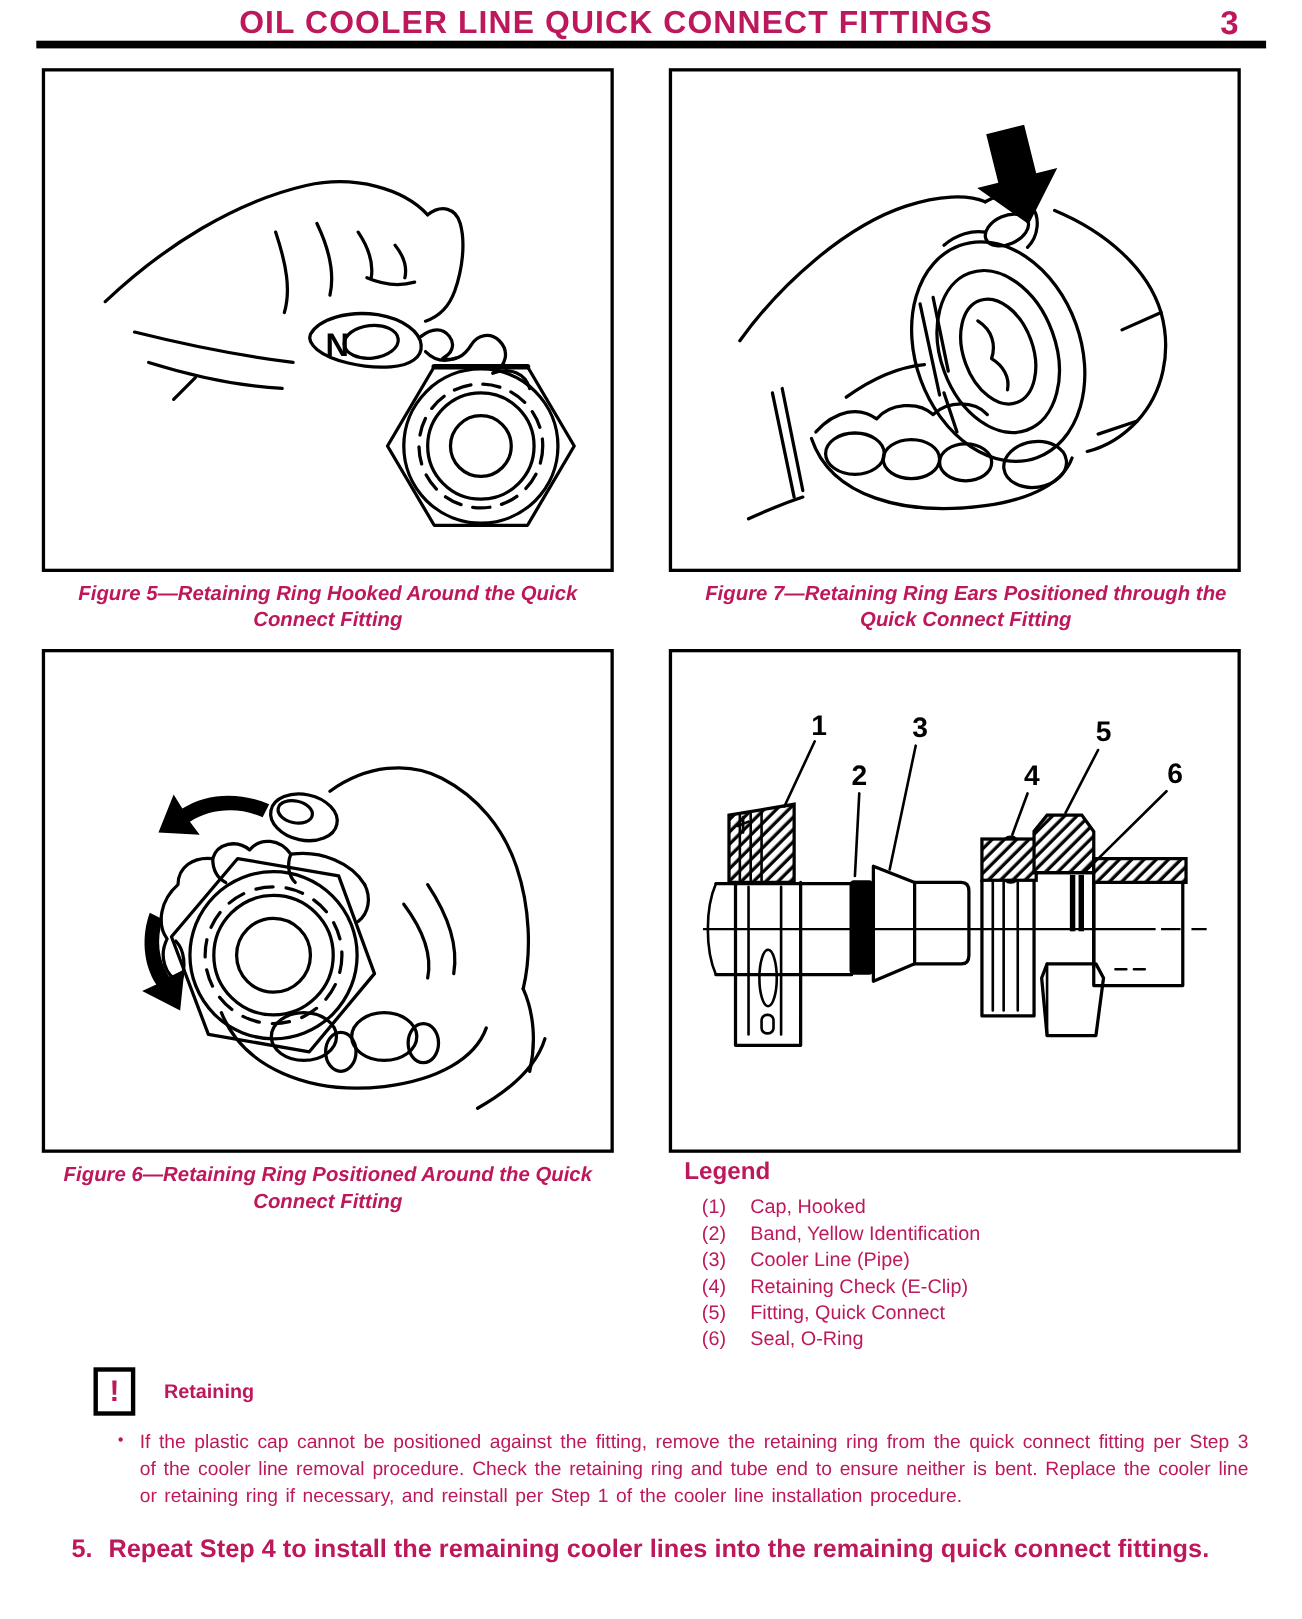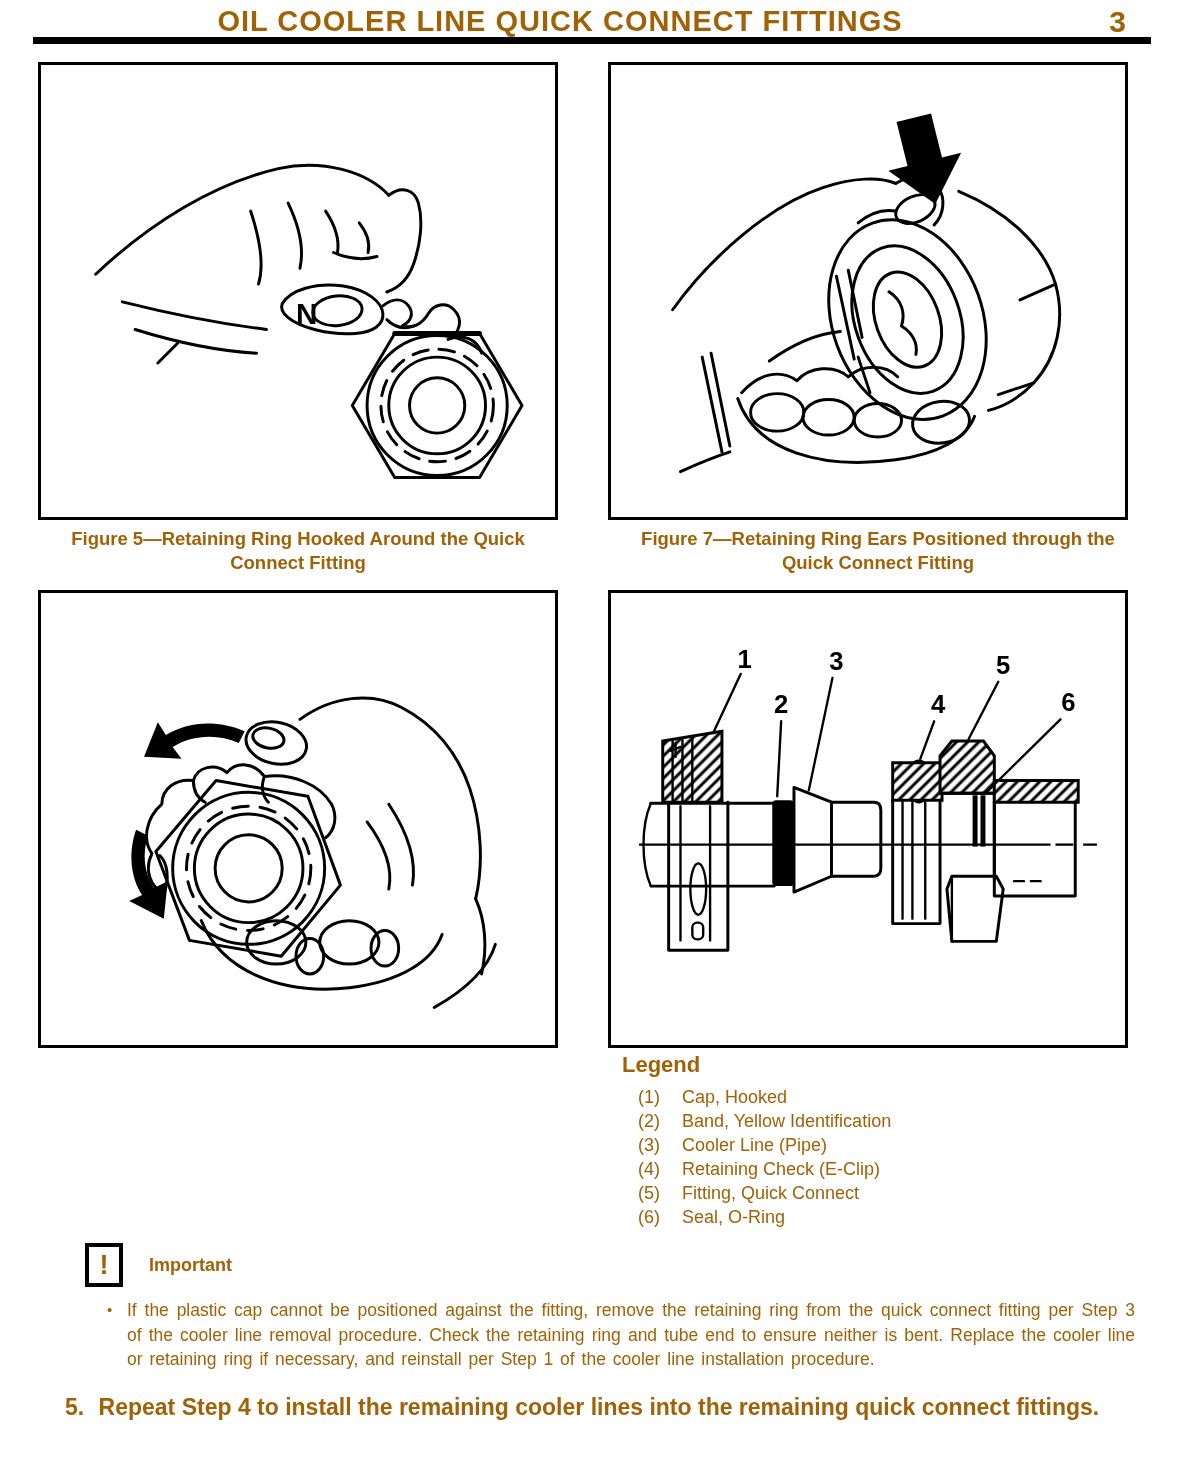--- a/index.html
+++ b/index.html
@@ -1,29 +1,29 @@
 <!DOCTYPE html>
 <html><head>
 <meta charset="utf-8">
 <style>
   html,body{margin:0;padding:0;background:#fff;}
   .page{position:relative;width:1184px;height:1472px;background:#fff;
-        font-family:"Liberation Sans",sans-serif;color:#a16207;overflow:hidden;}
+        font-family:"Liberation Sans",sans-serif;color:#be185d;overflow:hidden;}
 
   .title{position:absolute;top:5px;left:0;width:1120px;text-align:center;
          font-size:29px;font-weight:700;letter-spacing:1px;white-space:nowrap;}
   .page-num{position:absolute;top:5px;right:58px;font-size:30px;font-weight:700;}
   .rule{position:absolute;top:37px;left:33px;width:1118px;height:7px;background:#000;}
 
   .figbox{position:absolute;width:514px;height:452px;border:3px solid #000;background:#fff;}
   .fb5{left:38px;top:62px;}  .fb7{left:608px;top:62px;}
   .fb6{left:38px;top:590px;} .fb8{left:608px;top:590px;}
   .figbox svg{display:block;width:514px;height:452px;}
 
-  .caption{position:absolute;text-align:center;font-weight:700;font-size:18.5px;line-height:24px;}
+  .caption{position:absolute;text-align:center;font-weight:700;font-size:18.5px;line-height:24px;font-style:italic;}
   .cap5{left:38px;top:527px;width:520px;}
   .cap7{left:618px;top:527px;width:520px;}
   .cap6{left:38px;top:1056px;width:520px;}
   .cap8{left:608px;top:1230px;width:520px;}
 
   .legend{position:absolute;left:622px;top:1052px;width:506px;font-size:18px;}
   .legend-head{font-weight:700;margin:0 0 8px 0;font-size:22px;}
   .legend-row{display:flex;margin:0 0 1px 16px;line-height:23px;}
   .legend-num{width:44px;flex:0 0 44px;}
 
@@ -225,20 +225,21 @@
       </g>
       <text class="callout" x="135" y="76">1</text>
       <text class="callout" x="172" y="122">2</text>
       <text class="callout" x="228" y="78">3</text>
       <text class="callout" x="331" y="122">4</text>
       <text class="callout" x="397" y="82">5</text>
       <text class="callout" x="463" y="120">6</text>
     </svg>
   </div>
 
+  <div class="caption cap6">Figure 6—Retaining Ring Positioned Around the Quick Connect Fitting</div>
 
   <div class="legend">
     <div class="legend-head">Legend</div>
     <div class="legend-row">
       <span class="legend-num">(1)</span>
       <span>Cap, Hooked</span>
     </div>
     <div class="legend-row">
       <span class="legend-num">(2)</span>
       <span>Band, Yellow Identification</span>
@@ -259,21 +260,21 @@
       <span class="legend-num">(6)</span>
       <span>Seal, O-Ring</span>
     </div>
   </div>
 
 
   <div class="important">
     <div class="imp-icon">
       <span>!</span>
     </div>
-    <div class="imp-label">Important</div>
+    <div class="imp-label">Retaining</div>
   </div>
 
   <div class="note">
     <span class="note-bullet">•</span>
     <span>If the plastic cap cannot be positioned against the fitting, remove the retaining ring from the quick connect fitting per Step 3 of the cooler line removal procedure. Check the retaining ring and tube end to ensure neither is bent. Replace the cooler line or retaining ring if necessary, and reinstall per Step 1 of the cooler line installation procedure.</span>
   </div>
 
   <div class="step">
     <span class="step-num">5.</span>
     <span>Repeat Step 4 to install the remaining cooler lines into the remaining quick connect fittings.</span>

